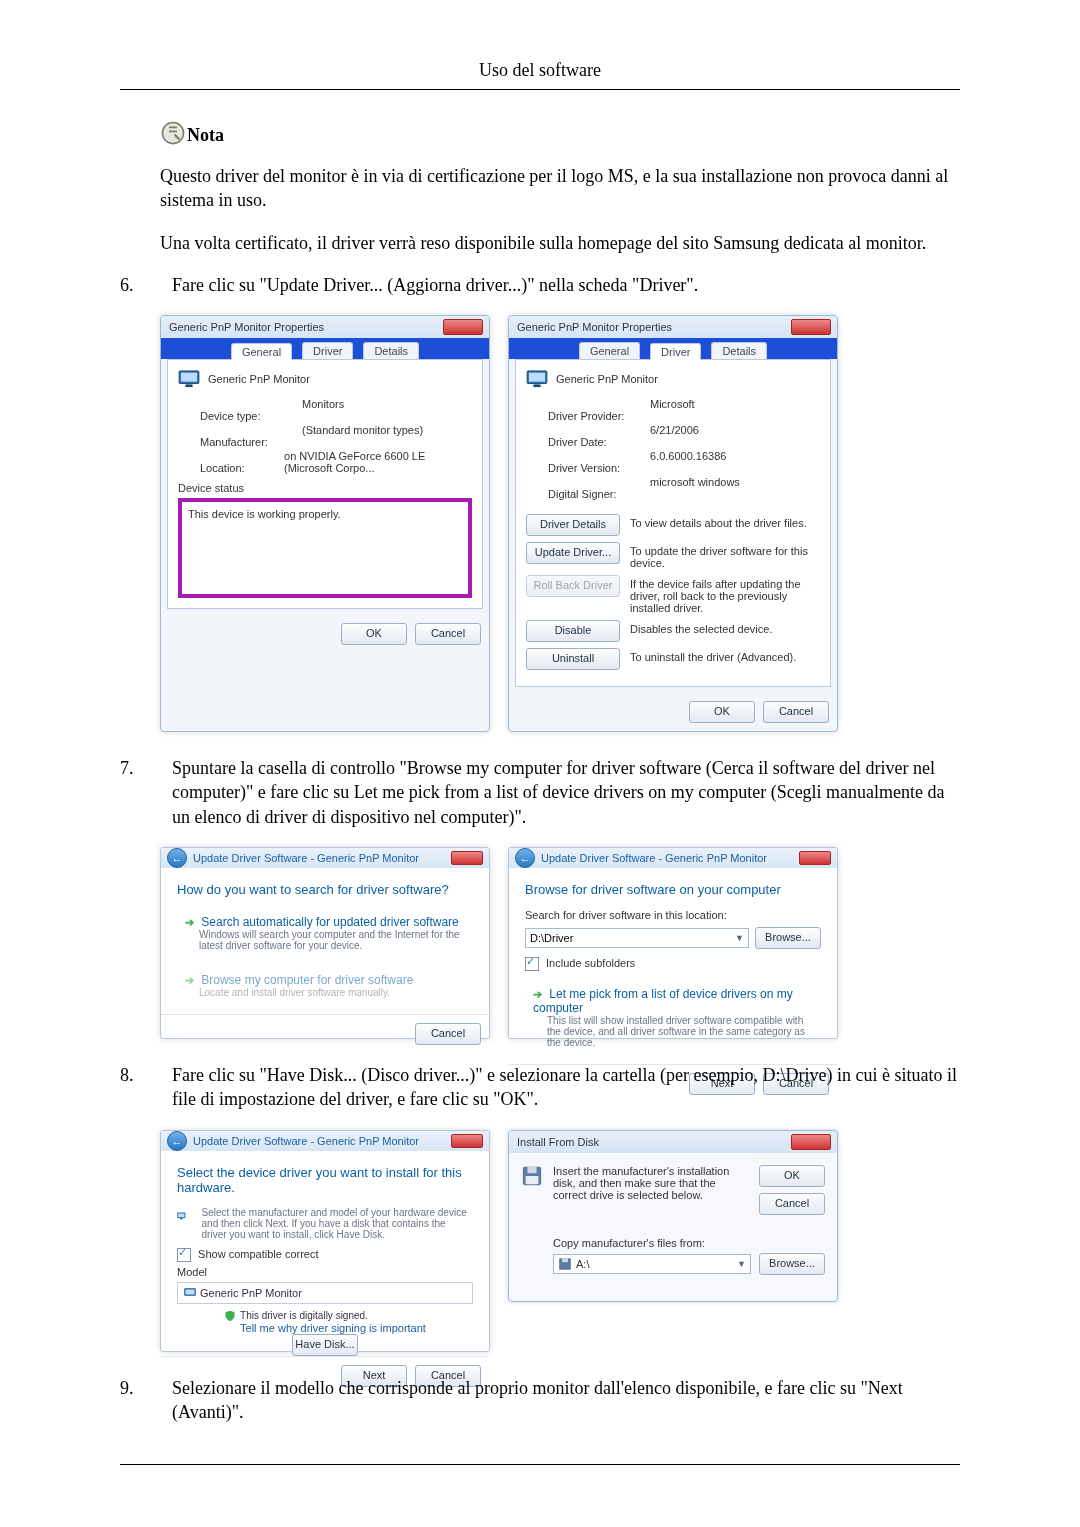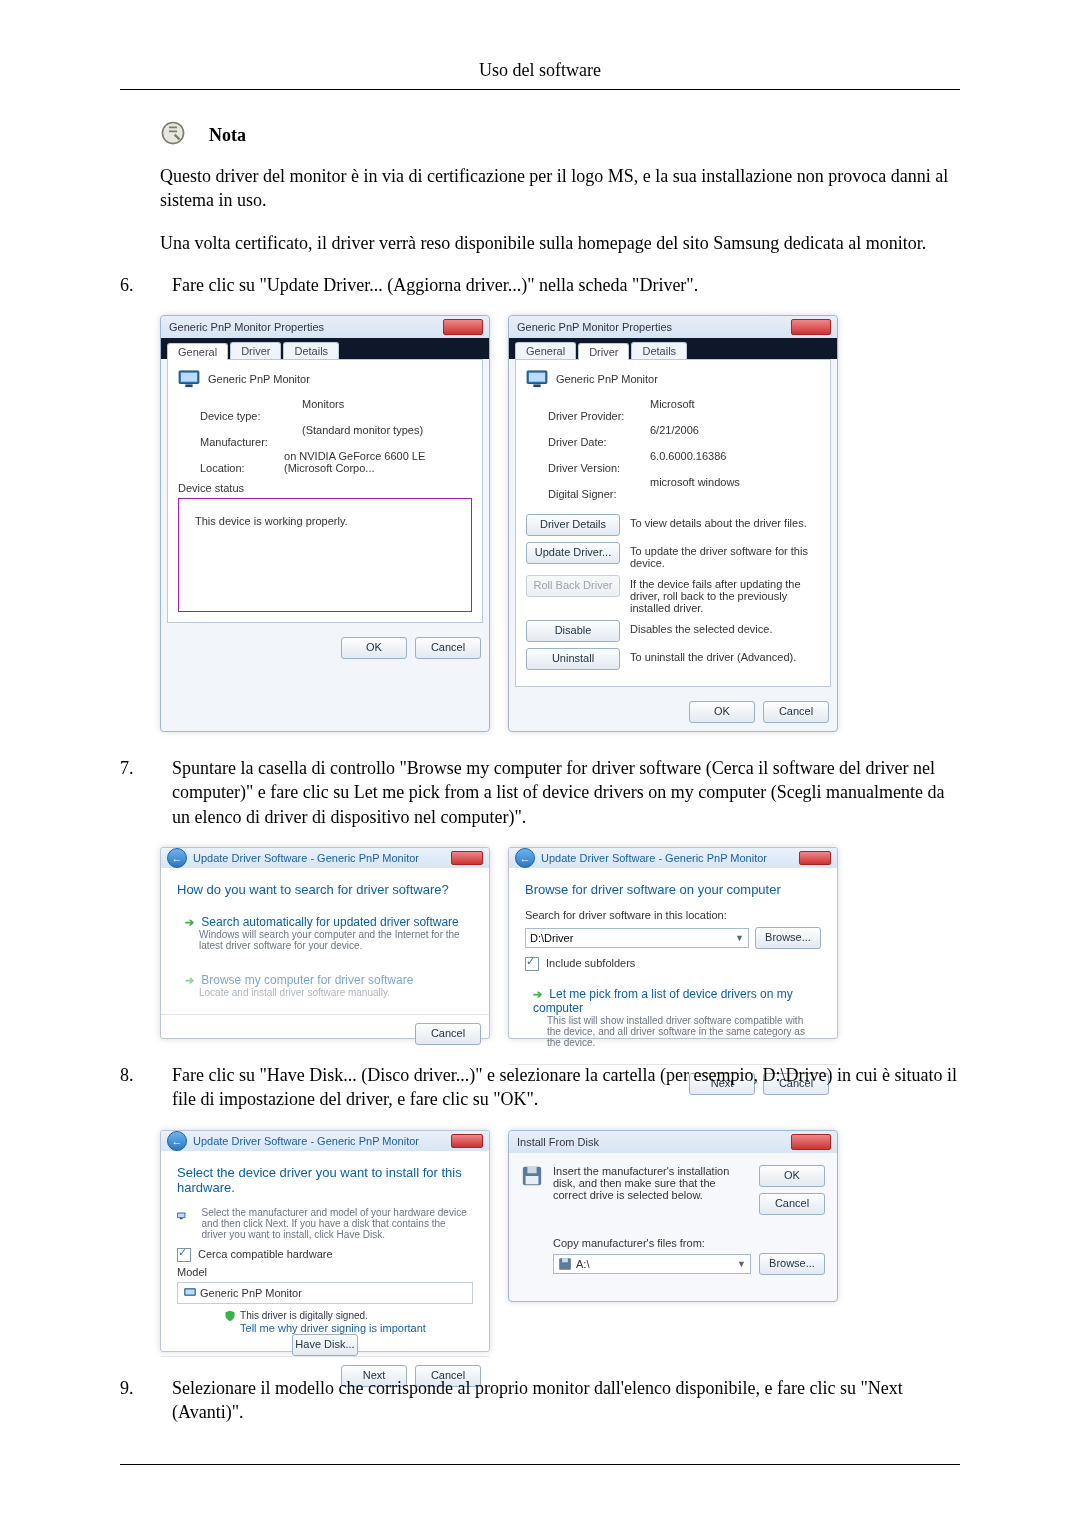--- a/index.html
+++ b/index.html
@@ -24,21 +24,21 @@
     margin: 0 0 30px 0;
   }
   hr.footer {
     border: none;
     border-top: 1px solid #000;
     margin: 40px 0 0 0;
   }
   .note-row {
     display: flex;
     align-items: flex-end;
-    gap: 23px;
+    gap: 1px;
     margin-left: 40px;
     margin-bottom: 18px;
   }
   .note-icon-svg {
     width: 26px;
     height: 26px;
   }
   .note-label {
     font-weight: bold;
     font-size: 18px;
@@ -91,23 +91,24 @@
   }
   .win-close {
     width: 38px;
     height: 14px;
     background: linear-gradient(#e88,#c33);
     border-radius: 2px;
     border: 1px solid #a22;
   }
   .tabs {
     display: flex;
-    gap: 2px;
+    gap: 10px;
     padding: 4px 6px 0 6px;
-    background: #0f172a;
+    background: #1d4ed8;
+    justify-content: center;
   }
   .tab {
     padding: 2px 10px;
     border: 1px solid #bcc9da;
     border-bottom: none;
     background: #f1f5fa;
     border-top-left-radius: 3px;
     border-top-right-radius: 3px;
     font-size: 11px;
     color: #445;
@@ -149,23 +150,23 @@
   }
   .status-box {
     margin-top: 8px;
   }
   .status-box .lbl {
     font-size: 11px;
     margin-bottom: 4px;
   }
   .status-area {
     height: 80px;
-    border: 1px solid #a21caf;
+    border: 4px solid #a21caf;
     background: #fff;
-    padding: 16px;
+    padding: 6px;
     font-size: 11px;
     color: #333;
     overflow: hidden;
   }
   .btnbar {
     display: flex;
     justify-content: flex-end;
     gap: 8px;
     padding: 8px;
   }
@@ -517,21 +518,21 @@
         <div style="display:flex;gap:8px;margin:0 16px;">
           <svg class="monitor-mini" viewBox="0 0 24 20">
               <rect x="1" y="1" width="22" height="14" rx="1" fill="#2b6fb5" stroke="#18476f"></rect>
               <rect x="3" y="3" width="18" height="10" fill="#bcdcff"></rect>
               <rect x="8" y="16" width="8" height="3" fill="#18476f"></rect>
             </svg>
           <div style="font-size:10px;color:#6b7684;margin-left:8px;">Select the manufacturer and model of your hardware device and then click Next. If you have a disk that contains the driver you want to install, click Have Disk.</div>
         </div>
         <div style="margin:8px 16px 0;font-size:11px;color:#333;">
           <span class="chk checked"></span>
-          <span>Cerca compatible hardware</span>
+          <span>Show compatible correct</span>
         </div>
         <div style="margin:4px 16px 0 16px;font-size:11px;color:#333;">Model</div>
         <div class="listarea">
           <div style="display:flex;align-items:center;gap:4px;">
             <svg width="12" height="12" viewBox="0 0 24 20">
                 <rect x="1" y="1" width="22" height="14" rx="1" fill="#2b6fb5" stroke="#18476f"></rect>
                 <rect x="3" y="3" width="18" height="10" fill="#bcdcff"></rect>
               </svg>
             <span>Generic PnP Monitor</span>
           </div>

